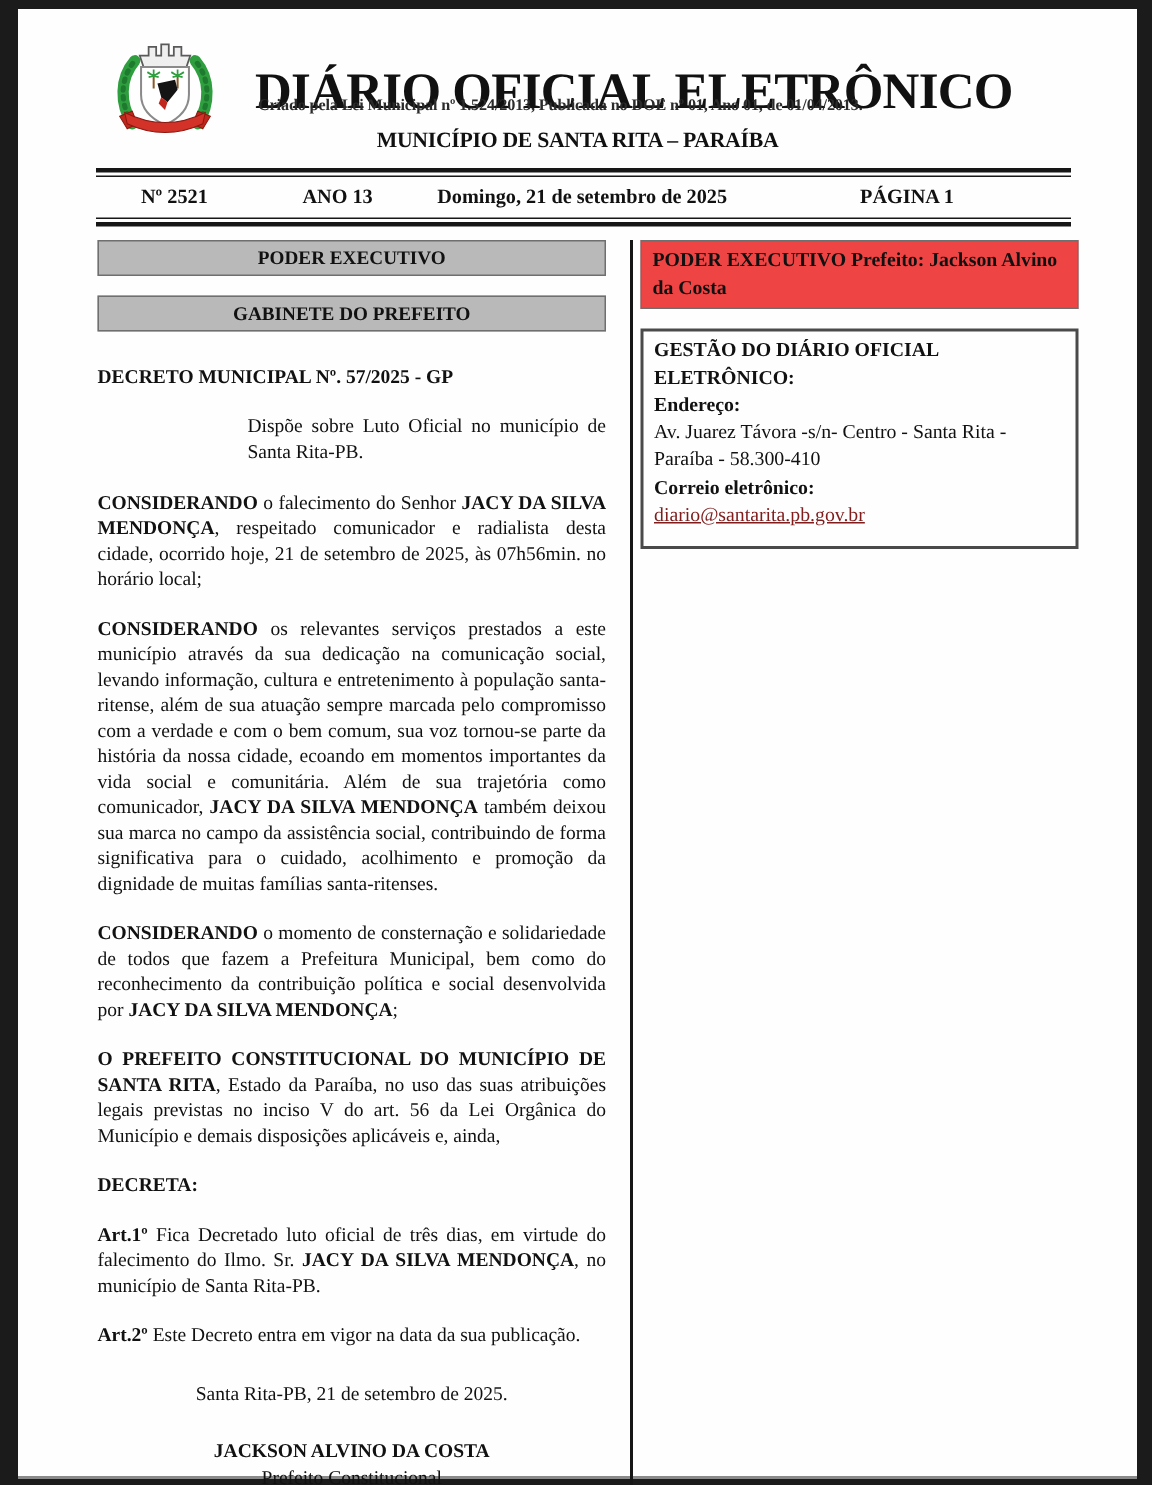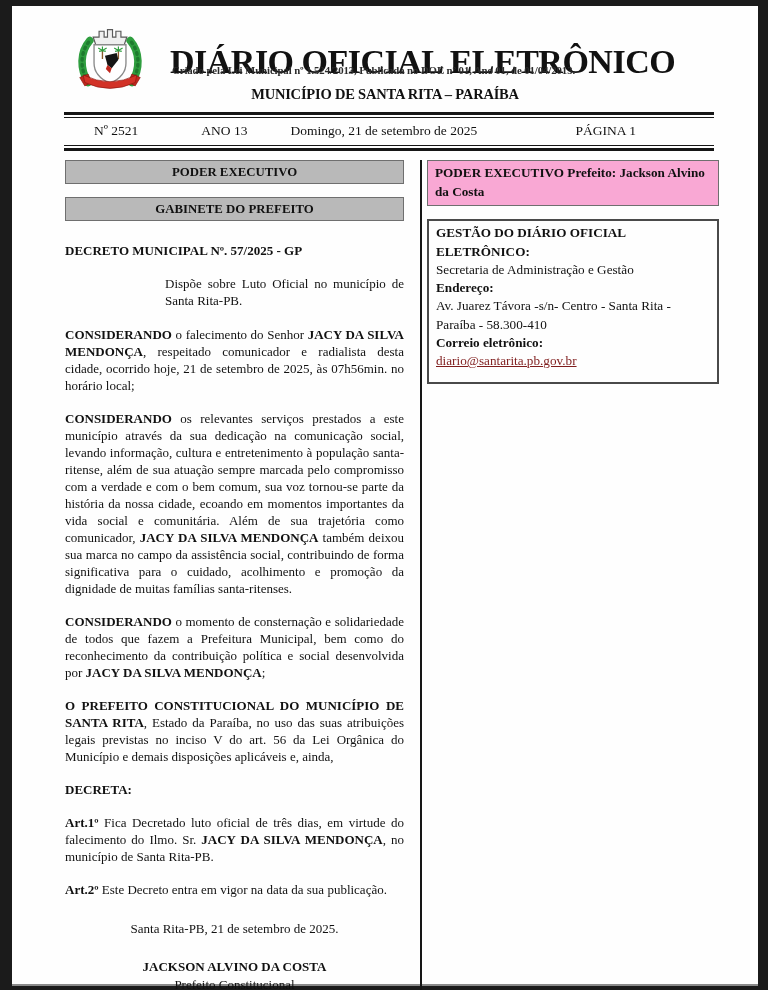--- a/index.html
+++ b/index.html
@@ -43,21 +43,21 @@
   .infobar {
     margin: 4px 44px 0 52px;
     border-top: 3px solid #161616;
     border-bottom: 3px solid #161616;
     padding: 2px 0;
   }
   .infobar-inner {
     border-top: 1px solid #161616;
     border-bottom: 1px solid #161616;
     display: flex; align-items: center;
-    font-weight: normal; font-size: 13.5px;
+    font-weight: bold; font-size: 13.5px;
     padding: 5px 0 6px 0;
   }
   .ib-num   { margin-left: 30px; }
   .ib-ano   { margin-left: 63px; }
   .ib-date  { margin-left: 43px; }
   .ib-page  { margin-left: auto; margin-right: 78px; }
 
   
   .columns { display: flex; height: 836px; margin-left: 53px; margin-top: 9px; }
   .col-left  { width: 339px; }
@@ -76,21 +76,21 @@
   .par { margin: 0 0 16px 0; text-align: justify; }
   .b { font-weight: bold; }
   .ementa { margin-left: 100px; margin-bottom: 17px; }
   .center { text-align: center; }
   .place-date { margin-top: 22px; margin-bottom: 20px; }
   .sig-name { font-weight: bold; margin-bottom: 1px; }
   .sig-role { margin-bottom: 0; }
 
   
   .exec-box {
-    background: #f9a8d4;
+    background: #ef4444;
     border: 1px solid #6f6f6f;
     font-weight: bold; font-size: 13.2px; line-height: 1.42;
     padding: 3px 7px 4px 7px;
   }
   .mgmt-box {
     border: 2px solid #4a4a4a;
     margin-top: 13px;
     font-size: 13.2px; line-height: 1.38;
     padding: 3px 7px 12px 7px;
   }
@@ -166,21 +166,20 @@
 
       <div class="divider"></div>
 
       <div class="col-right">
         <div class="exec-box">
           <span class="line">PODER EXECUTIVO</span>
           <span class="line">Prefeito: Jackson Alvino da Costa</span>
         </div>
         <div class="mgmt-box">
           <span class="line b">GESTÃO DO DIÁRIO OFICIAL ELETRÔNICO:</span>
-          <span class="line">Secretaria de Administração e Gestão</span>
           <span class="line b">Endereço:</span>
           <span class="line">Av. Juarez Távora -s/n- Centro - Santa Rita - Paraíba - 58.300-410</span>
           <span class="line b">Correio eletrônico:</span>
           <a href="#" class="email-link">diario@santarita.pb.gov.br</a>
         </div>
       </div>
 
     </div>
   </div>
 </div>

